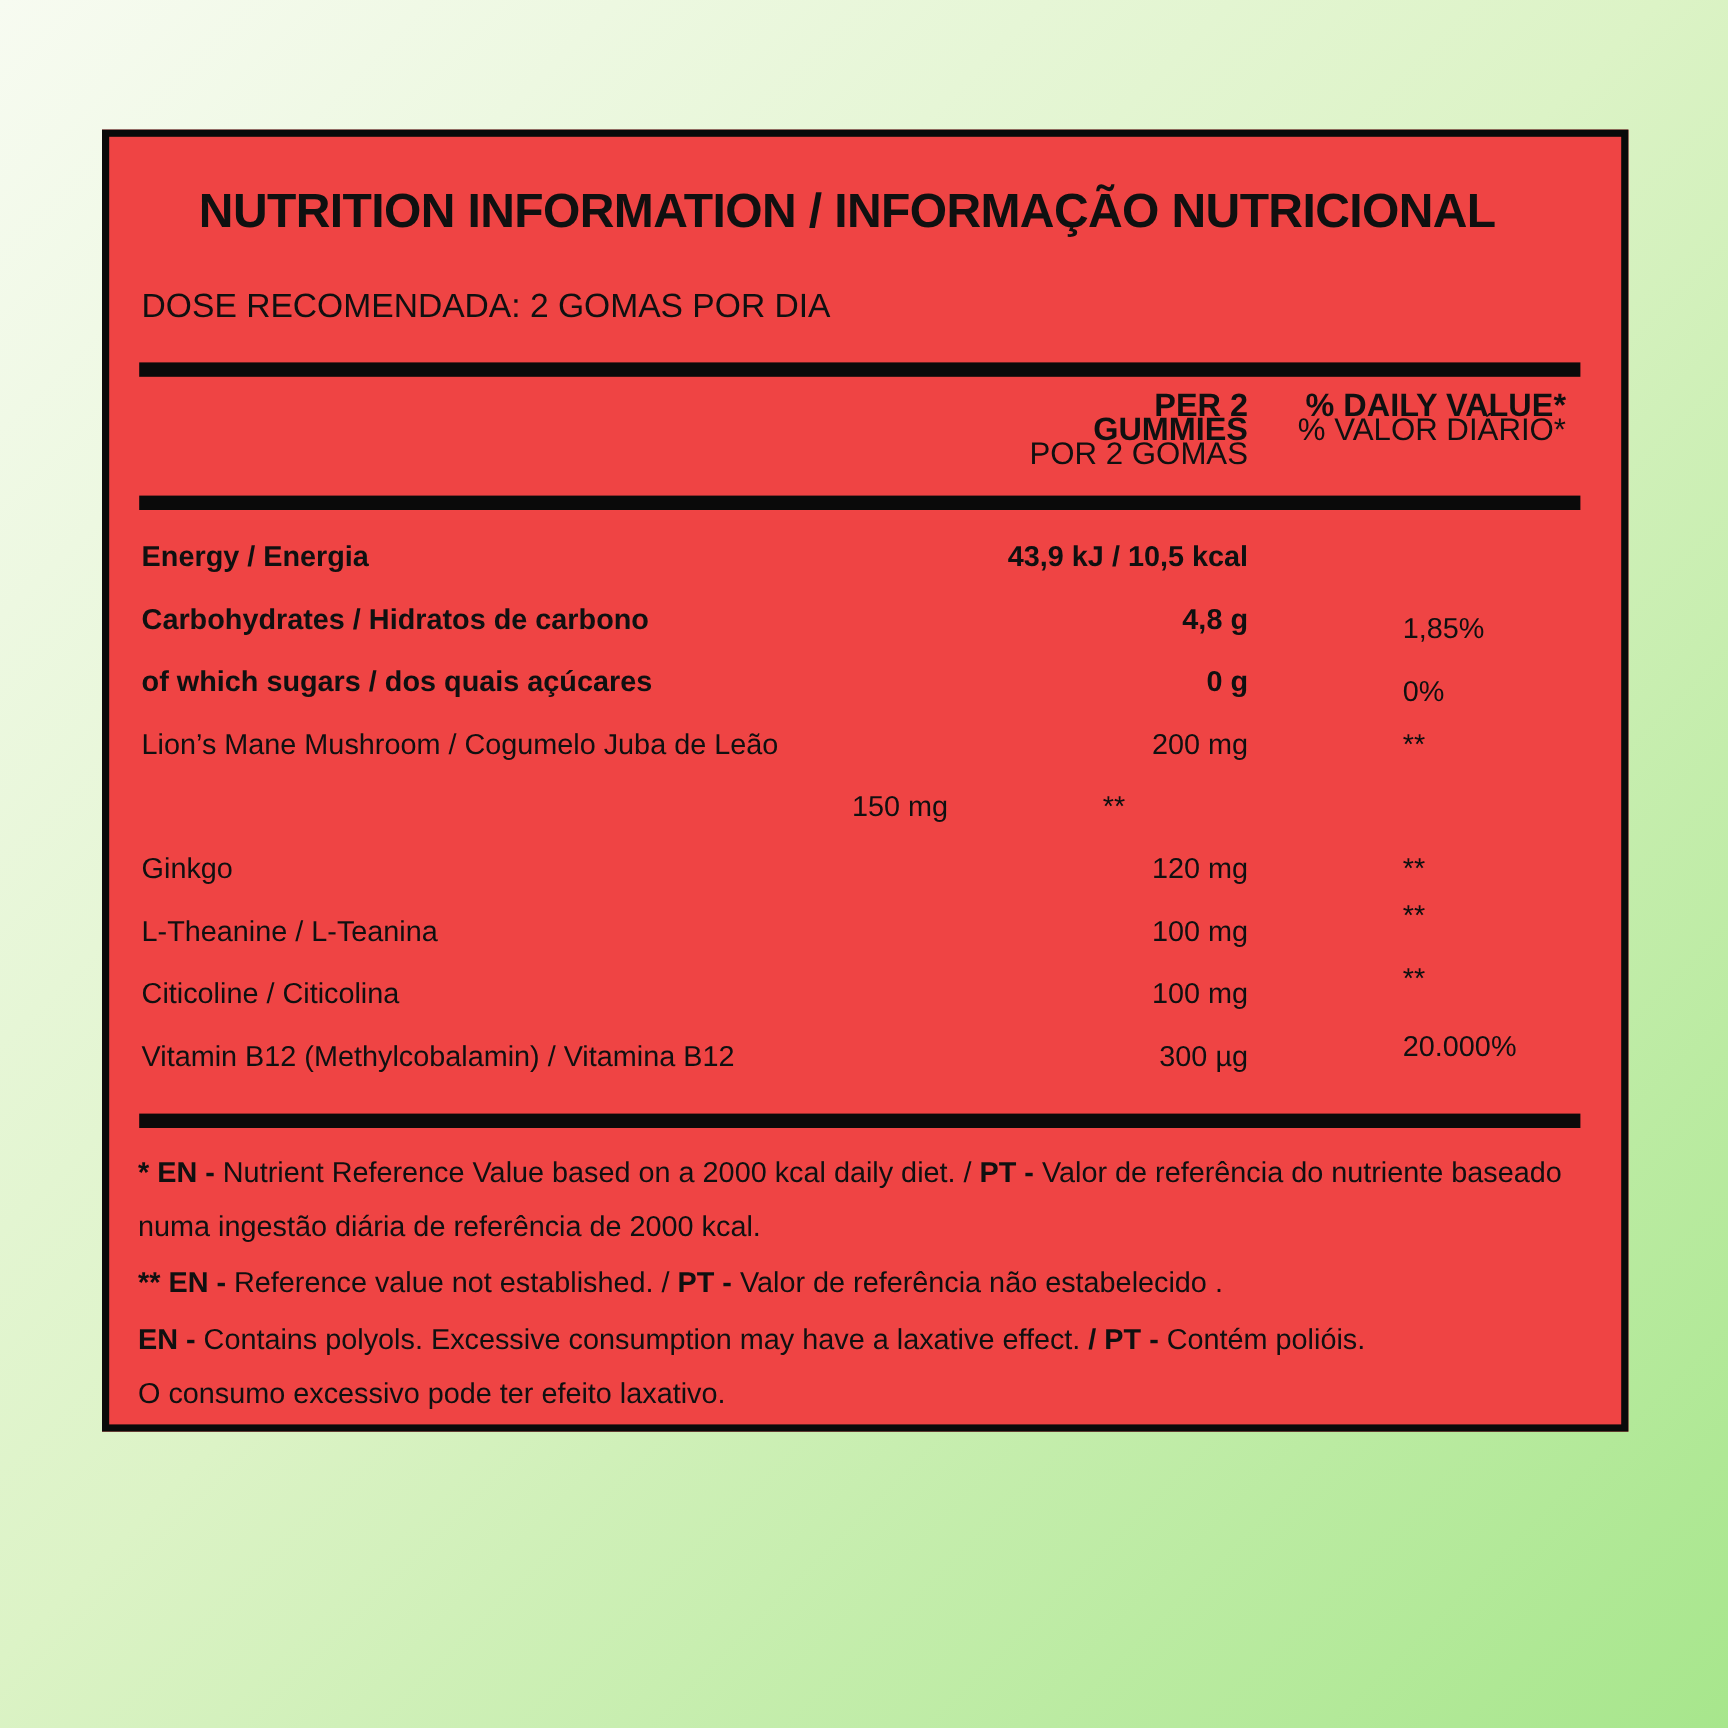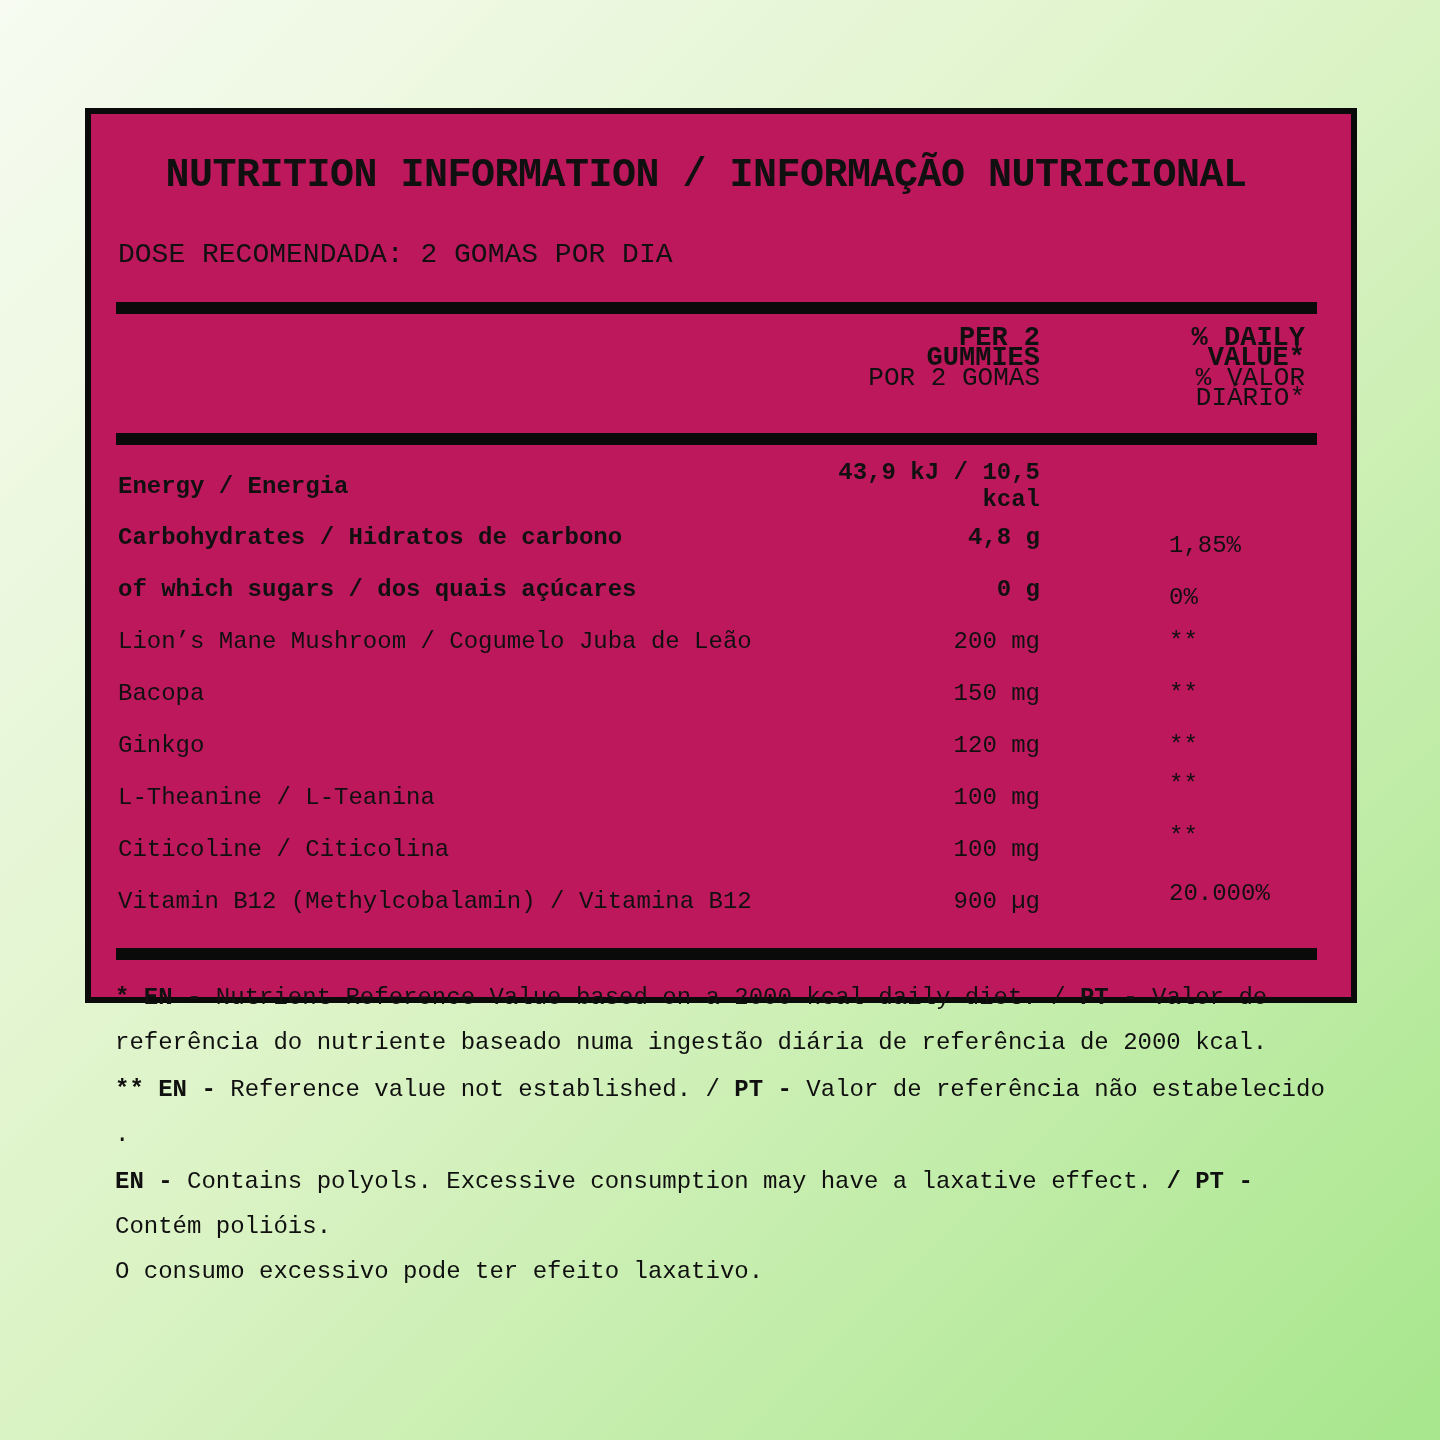--- a/index.html
+++ b/index.html
@@ -13,25 +13,24 @@
     background: linear-gradient(135deg, #f7fbf1 0%, #dcf3c6 48%, #a7e68c 100%);
     font-family: "Liberation Sans", "DejaVu Sans", sans-serif;
     color: #101010;
     position: relative;
   }
   .panel {
     position: absolute;
     left: 85px;
     top: 108px;
     width: 1272px;
-    height: 895px;
+    height: 1085px;
     box-sizing: border-box;
-    background: #be185d;
+    background: #ef4444;
     border: 6px solid #0a0a0a;
-    font-family: Liberation Mono, monospace;
   }
   .title {
     margin: 40px 40px 0 10px;
     text-align: center;
     font-size: 40px;
     font-weight: bold;
     line-height: 44px;
     letter-spacing: -0.5px;
     white-space: nowrap;
   }
@@ -132,42 +131,41 @@
       <div class="label">of which sugars / dos quais açúcares</div>
       <div class="amount">0 g</div>
       <div class="dv">0%</div>
     </div>
     <div class="row">
       <div class="label">Lion’s Mane Mushroom / Cogumelo Juba de Leão</div>
       <div class="amount">200 mg</div>
       <div class="dv">**</div>
     </div>
     <div class="row">
-      <div class="label">Bacopa</div>
       <div class="amount">150 mg</div>
       <div class="dv">**</div>
     </div>
     <div class="row">
       <div class="label">Ginkgo</div>
       <div class="amount">120 mg</div>
       <div class="dv">**</div>
     </div>
     <div class="row">
       <div class="label">L-Theanine / L-Teanina</div>
       <div class="amount">100 mg</div>
       <div class="dv">**</div>
     </div>
     <div class="row">
       <div class="label">Citicoline / Citicolina</div>
       <div class="amount">100 mg</div>
       <div class="dv">**</div>
     </div>
     <div class="row">
       <div class="label">Vitamin B12 (Methylcobalamin) / Vitamina B12</div>
-      <div class="amount">900 µg</div>
+      <div class="amount">300 µg</div>
       <div class="dv">20.000%</div>
     </div>
   </div>
 
   <div class="bar bar-bottom"></div>
 
   <div class="footnotes">
     <p class="fn"><b>* EN -</b><span> Nutrient Reference Value based on a 2000 kcal daily diet. / </span><b>PT -</b><span> Valor de referência do nutriente baseado numa ingestão diária de referência de 2000 kcal.</span></p>
     <p class="fn"><b>** EN -</b><span> Reference value not established. / </span><b>PT -</b><span> Valor de referência não estabelecido .</span></p>
     <p class="fn"><b>EN -</b><span> Contains polyols. Excessive consumption may have a laxative effect. </span><b>/ PT -</b><span> Contém polióis.</span><span class="block">O consumo excessivo pode ter efeito laxativo.</span></p>

